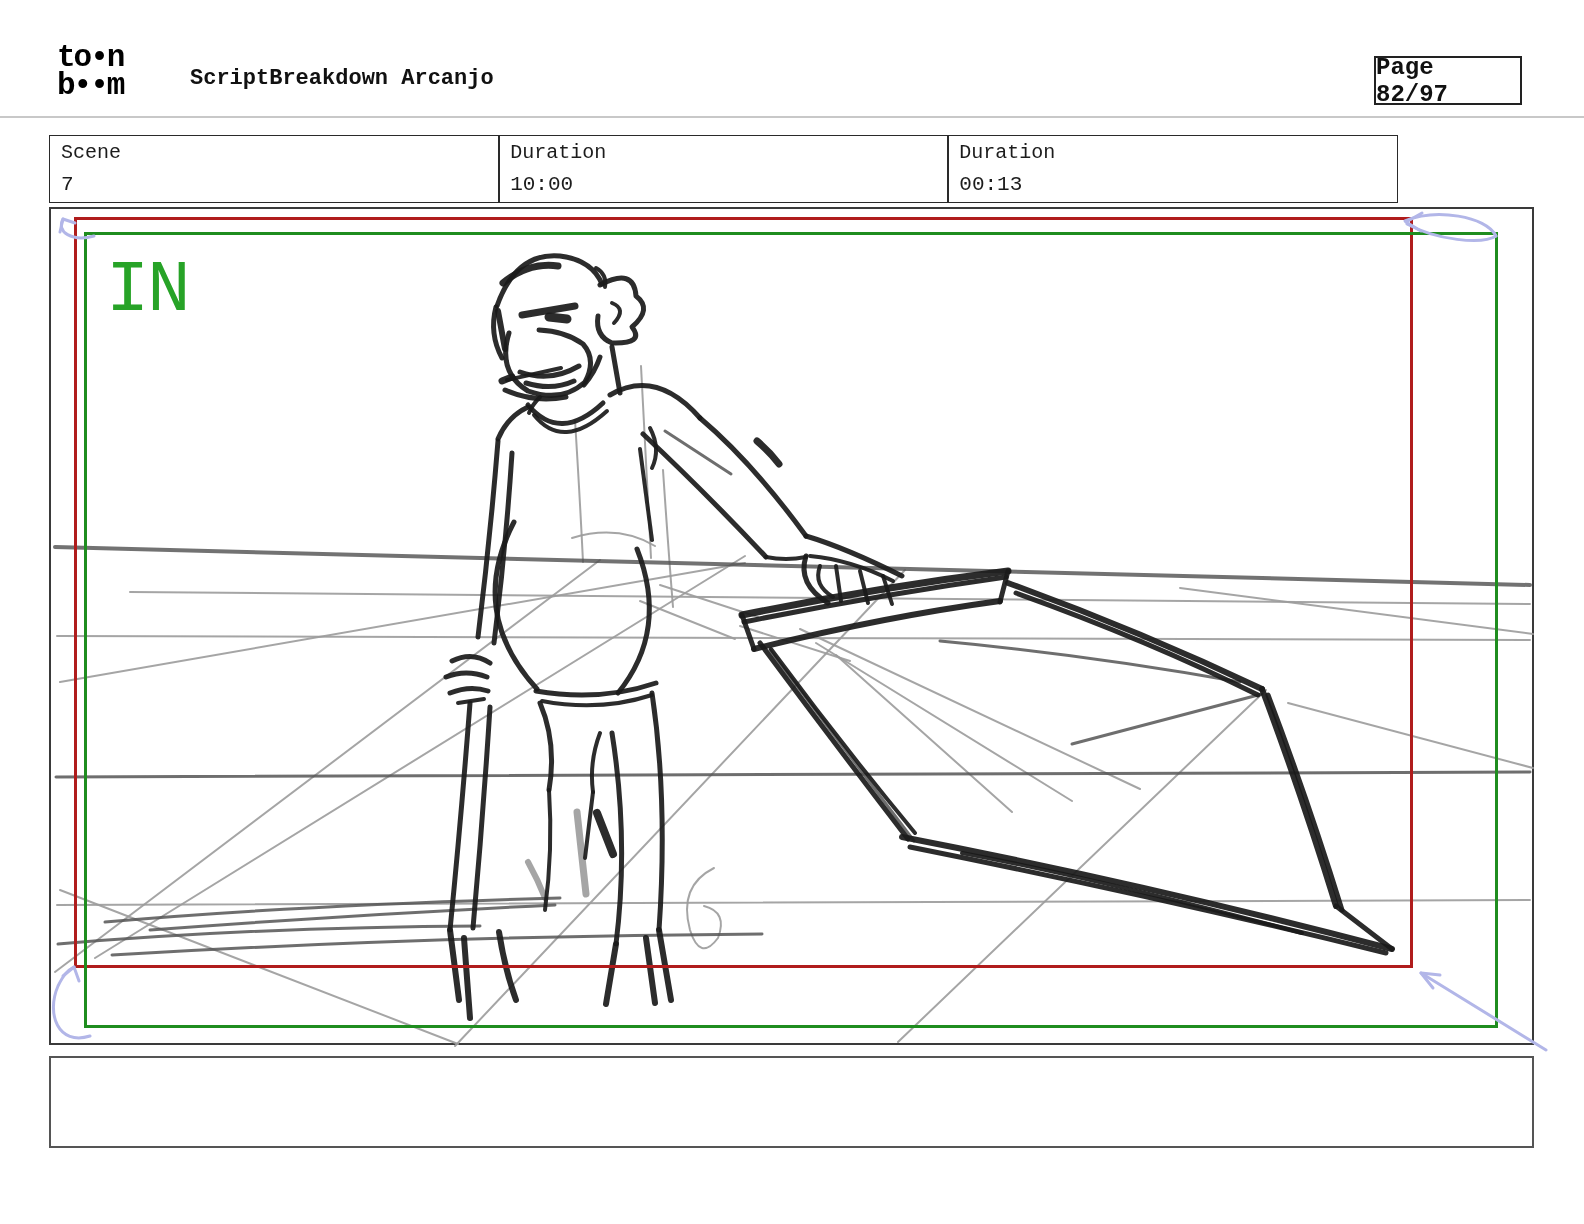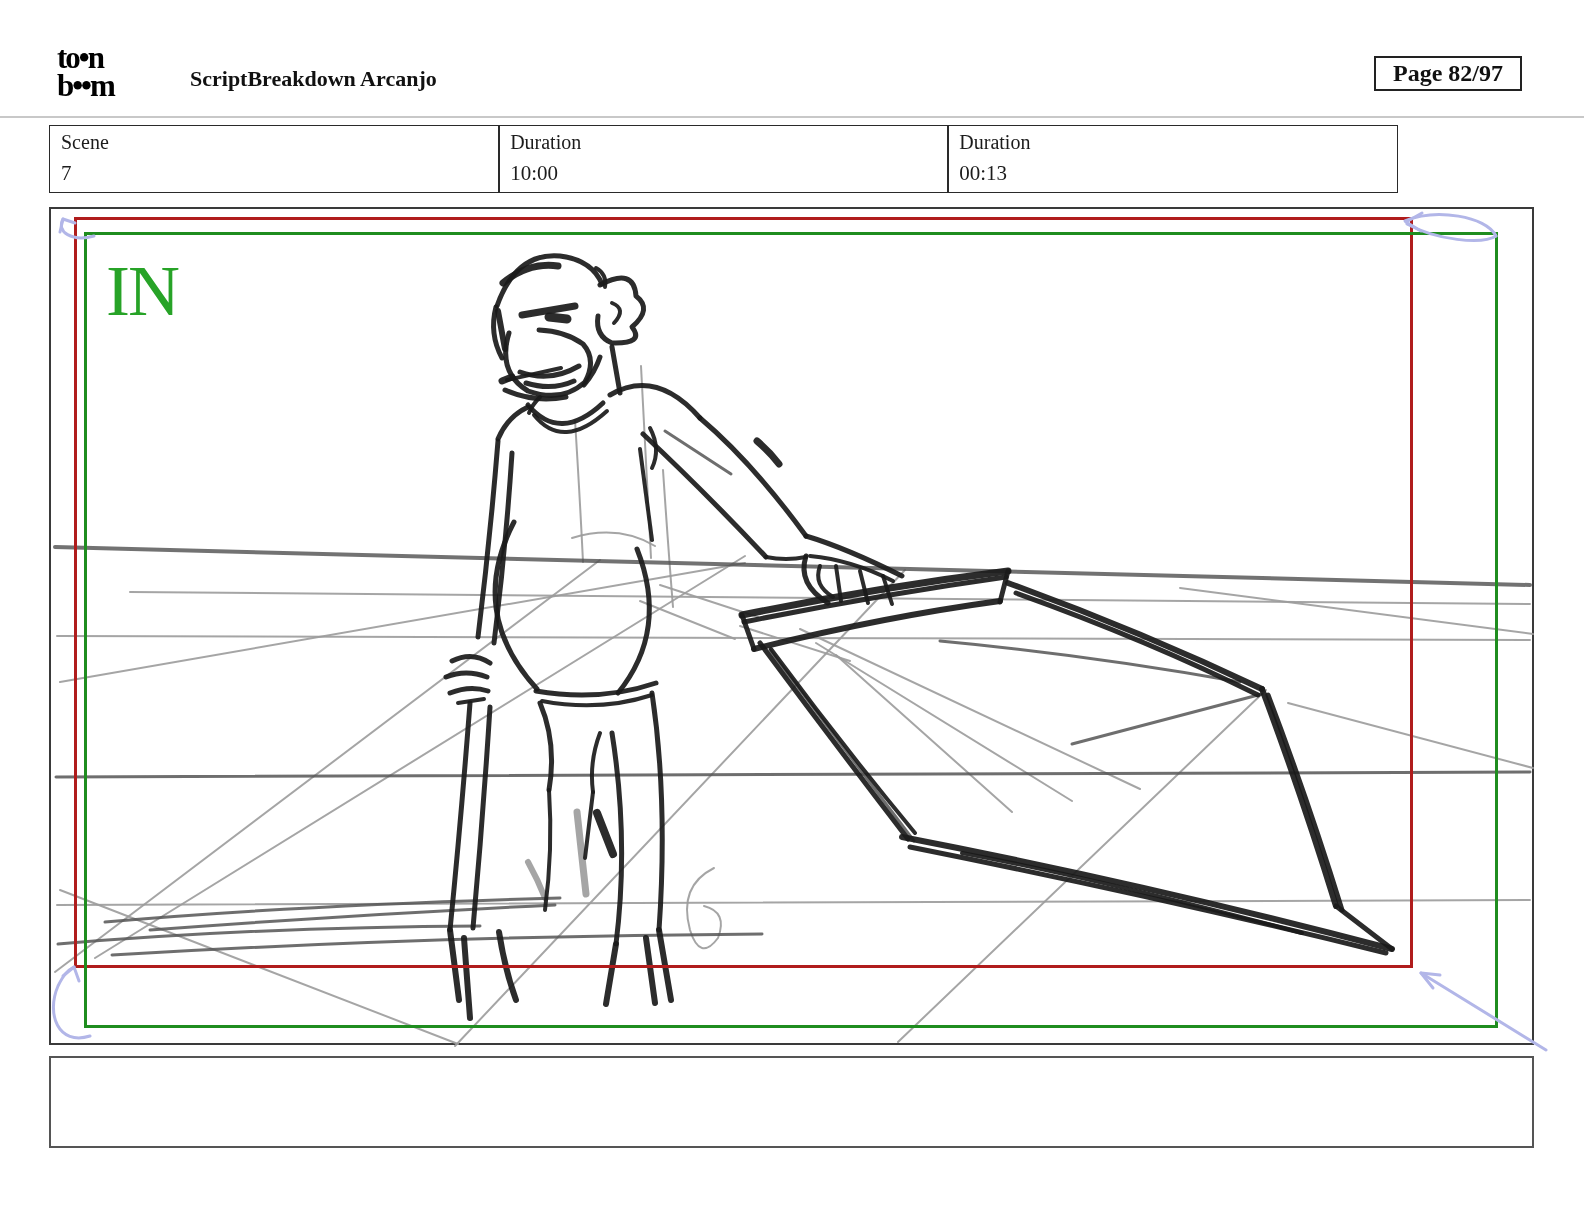--- a/index.html
+++ b/index.html
@@ -9,33 +9,33 @@
     --in-label:#27a327;
     --camera-arrow:#b2b6e8;
     --pencil-dark:#1a1a1a;
     --pencil-mid:#555555;
     --pencil-light:#9b9b9b;
     --border-dark:#3a3a3a;
   }
   html,body{margin:0;padding:0;background:#ffffff;}
   .page{
     position:relative;width:1584px;height:1224px;background:#fff;overflow:hidden;
-    font-family:Liberation Serif, serif;color:#111;
+    font-family:Liberation Mono, monospace;color:#111;
   }
   
   .logo{position:absolute;left:57px;top:44px;font-weight:800;font-size:31px;line-height:28px;letter-spacing:-2px;color:#000;}
   .app-title{position:absolute;left:190px;top:66px;font-size:22px;font-weight:bold;color:#111;}
   .page-box{
-    position:absolute;left:1374px;top:56px;width:148px;height:35px;box-sizing:border-box;
+    position:absolute;left:1374px;top:56px;width:148px;height:49px;box-sizing:border-box;
     border:2.5px solid #222;display:flex;align-items:center;justify-content:center;
     font-size:24px;font-weight:bold;
   }
   .header-rule{position:absolute;left:0;top:116px;width:1584px;height:2px;background:#c8c8c8;}
   
-  .info-row{position:absolute;left:49px;top:125px;width:1349px;height:68px;display:flex;}
+  .info-row{position:absolute;left:49px;top:135px;width:1349px;height:68px;display:flex;}
   .info-cell{
     flex:1 1 0;box-sizing:border-box;border:1.6px solid #2a2a2a;margin-left:-1.6px;
     padding:5px 0 0 11px;position:relative;
   }
   .info-cell:first-child{margin-left:0;}
   .info-label{font-size:20px;color:#1c1c1c;}
   .info-value{position:absolute;left:11px;bottom:6px;font-size:21px;color:#1c1c1c;}
   
   .panel{position:absolute;left:49px;top:207px;width:1485px;height:838px;box-sizing:border-box;border:2px solid var(--border-dark);background:#fff;}
   .sketch-svg{position:absolute;left:0;top:0;width:1584px;height:1224px;z-index:2;pointer-events:none;}

